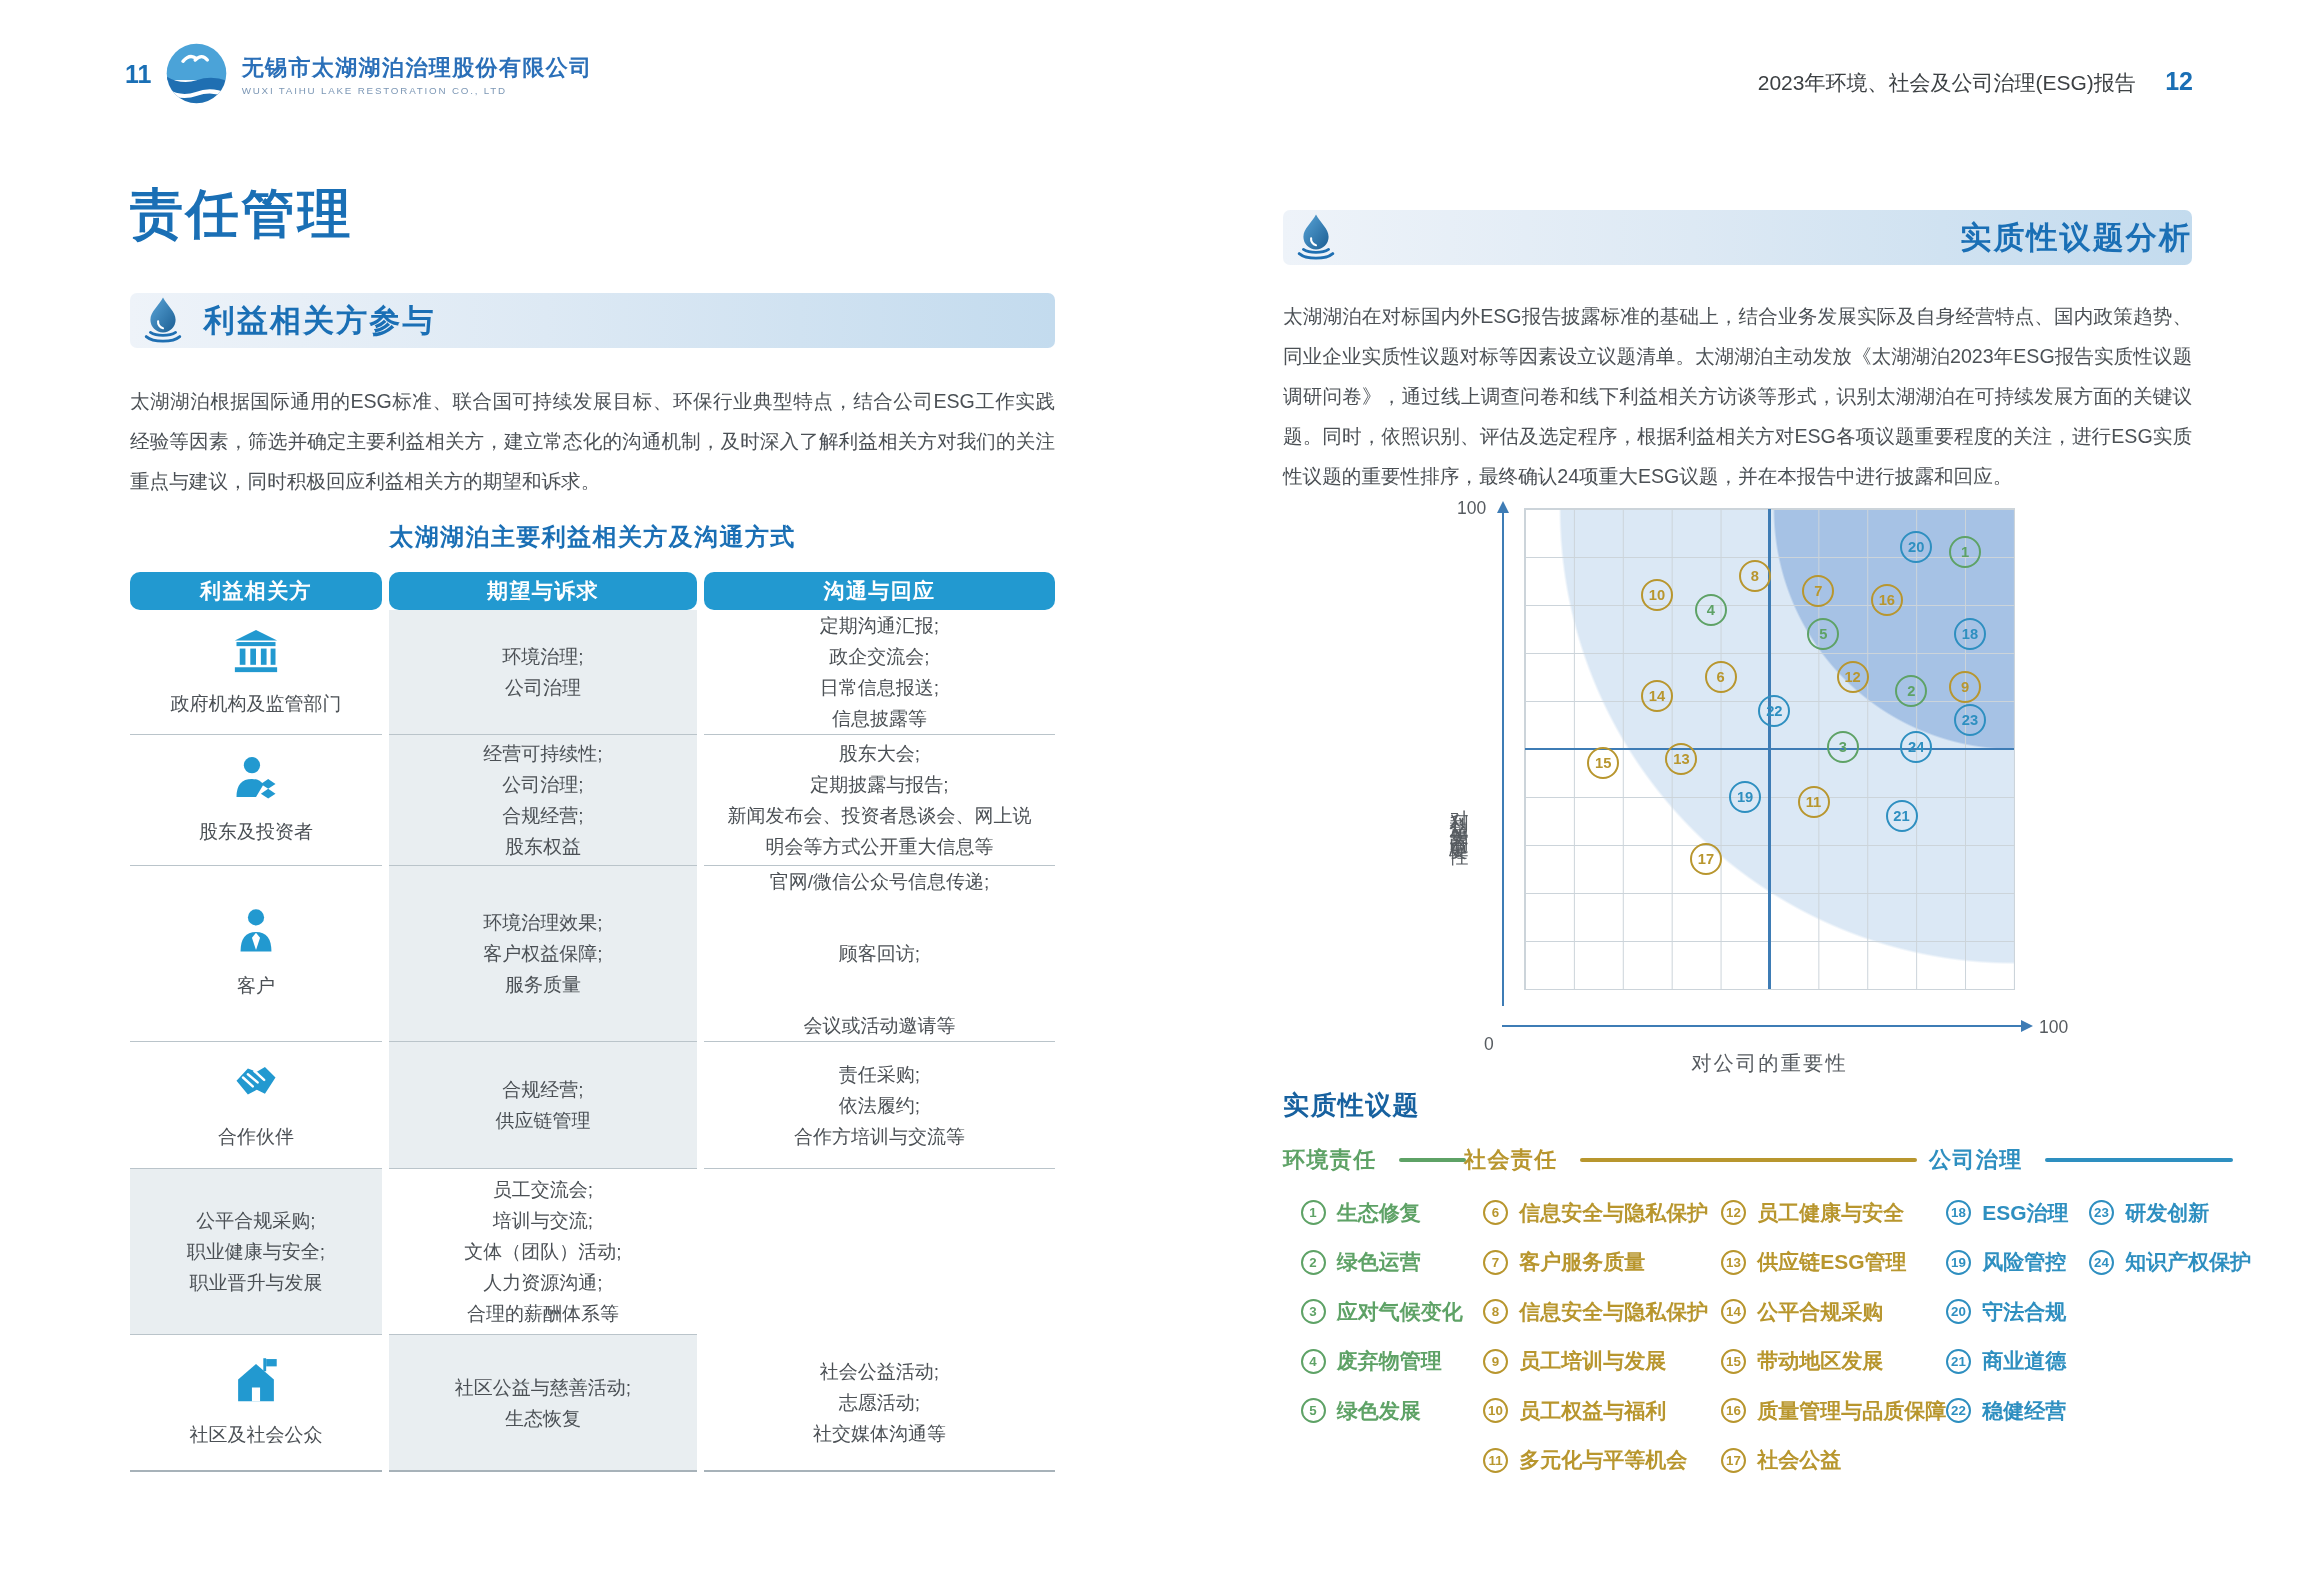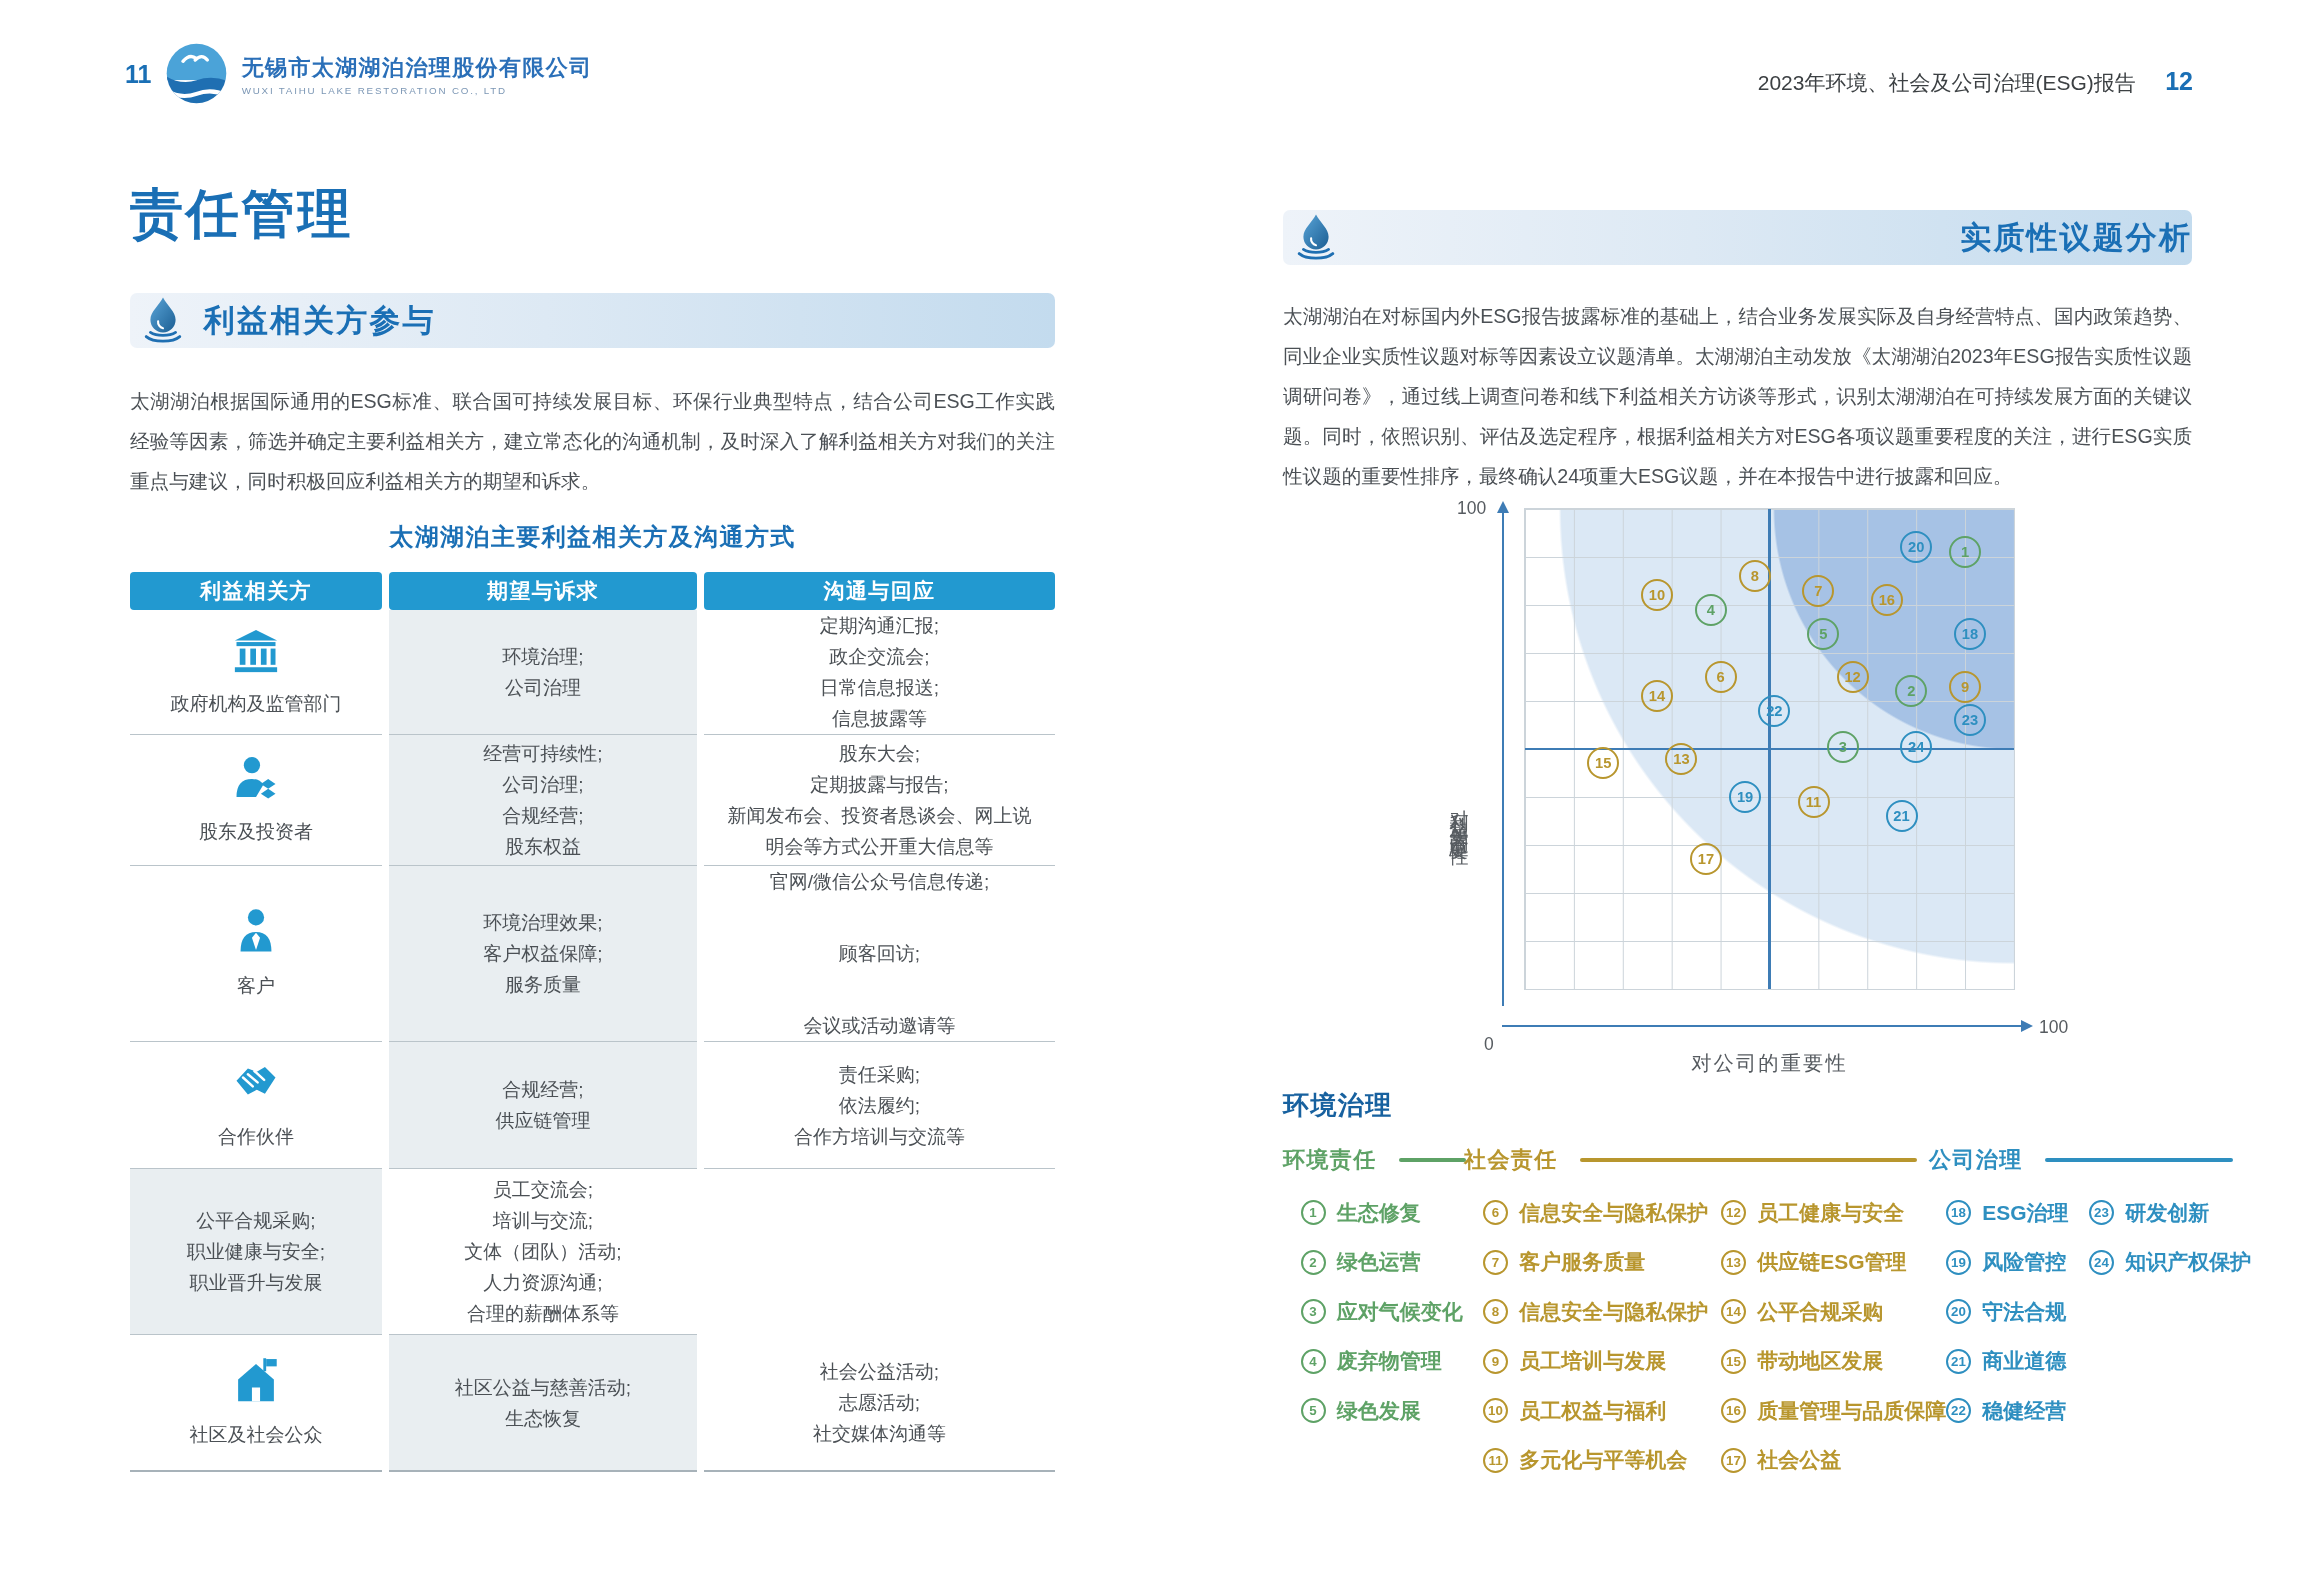--- a/index.html
+++ b/index.html
@@ -27,21 +27,21 @@
     display:flex;align-items:center;gap:18px;padding-left:9.8px;box-sizing:border-box;
   }
   .section-title{font-size:31px;font-weight:bold;color:#1a6fb5;letter-spacing:2.1px;}
   .para{font-size:19.6px;line-height:40px;text-align:justify;color:#4b5055;}
   .tbl-title{width:100%;text-align:center;font-size:24px;font-weight:bold;color:#1a6fb5;letter-spacing:1.4px;}
 
   .tbl{width:925px;}
   .tbl-head{display:grid;grid-template-columns:252px 308px 351px;column-gap:7px;}
   .tbl-head div{
     background:#2299d0;color:#fff;font-size:21px;font-weight:bold;height:38px;
-    display:flex;align-items:center;justify-content:center;letter-spacing:1.4px;border-radius:4px;
+    display:flex;align-items:center;justify-content:center;letter-spacing:1.4px;border-radius:10px;
   }
   .tbl-row{display:grid;grid-template-columns:252px 308px 351px;column-gap:7px;}
   .cell{display:flex;flex-direction:column;align-items:center;justify-content:center;
         font-size:19px;line-height:31px;color:#4b5055;text-align:center;
         border-bottom:1.4px solid #bac4ca;}
   .tbl-row:last-child .cell{border-bottom:2.1px solid #a7b2b9;}
   .cell.mid{background:#e9eef1;}
   .stake-label{margin-top:11.2px;}
   .s-icon{width:52px;height:52px;}
   .s-icon svg{width:100%;height:100%;}
@@ -338,21 +338,21 @@
         <div class="pt" style="border-color: rgb(46, 143, 192); color: rgb(46, 143, 192); left: 80%; bottom: 50.5%;">24</div>
       </div>
 
     <div class="axis-x"></div>
     <div class="tick x-zero">0</div>
     <div class="tick x-max">100</div>
     <div class="x-title">对公司的重要性</div>
   </div>
 
   <div class="topics">
-    <div class="topics-heading">环境治理</div>
+    <div class="topics-heading">实质性议题</div>
 
     <div class="cat cat-env">
       <span class="cat-label">环境责任</span>
       <span class="cat-line"></span>
     </div>
     <div class="cat cat-soc">
       <span class="cat-label">社会责任</span>
       <span class="cat-line"></span>
     </div>
     <div class="cat cat-gov">

